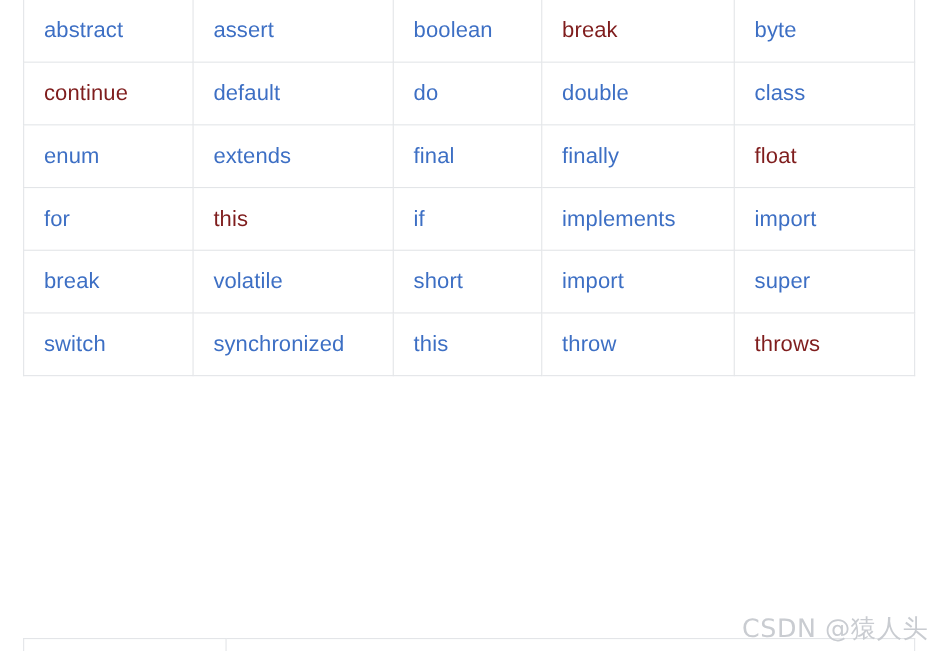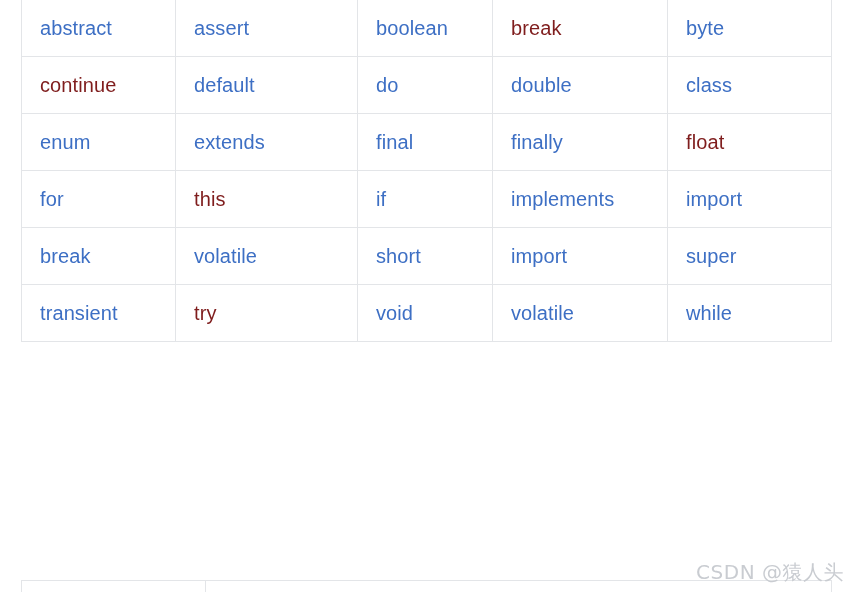--- a/index.html
+++ b/index.html
@@ -84,21 +84,21 @@
     font-size: 20px;
     color: #24292e;
     vertical-align: middle;
   }
 
   
   .watermark {
     position: absolute;
     right: 8px;
     top: 560px;
-    font-size: 20px;
+    font-size: 23px;
     line-height: 24px;
     color: #c9ccd1;
     letter-spacing: 0.5px;
     white-space: nowrap;
     user-select: none;
     pointer-events: none;
     font-family: "DejaVu Sans", sans-serif;
   }
 </style>
 </head>
@@ -145,25 +145,25 @@
             <td class="kw-link">import</td>
           </tr>
           <tr>
             <td class="kw-link">break</td>
             <td class="kw-link">volatile</td>
             <td class="kw-link">short</td>
             <td class="kw-link">import</td>
             <td class="kw-link">super</td>
           </tr>
           <tr>
-            <td class="kw-link">transient</td>
-            <td class="kw-plain">try</td>
-            <td class="kw-link">void</td>
-            <td class="kw-link">volatile</td>
-            <td class="kw-link">while</td>
+            <td class="kw-link">switch</td>
+            <td class="kw-link">synchronized</td>
+            <td class="kw-link">this</td>
+            <td class="kw-link">throw</td>
+            <td class="kw-plain">throws</td>
           </tr>
         </tbody>
     </table>
   </div>
 
   <div class="next-table-wrap">
     <table class="next-table">
       <colgroup>
         <col class="n1">
           <col class="n2">

